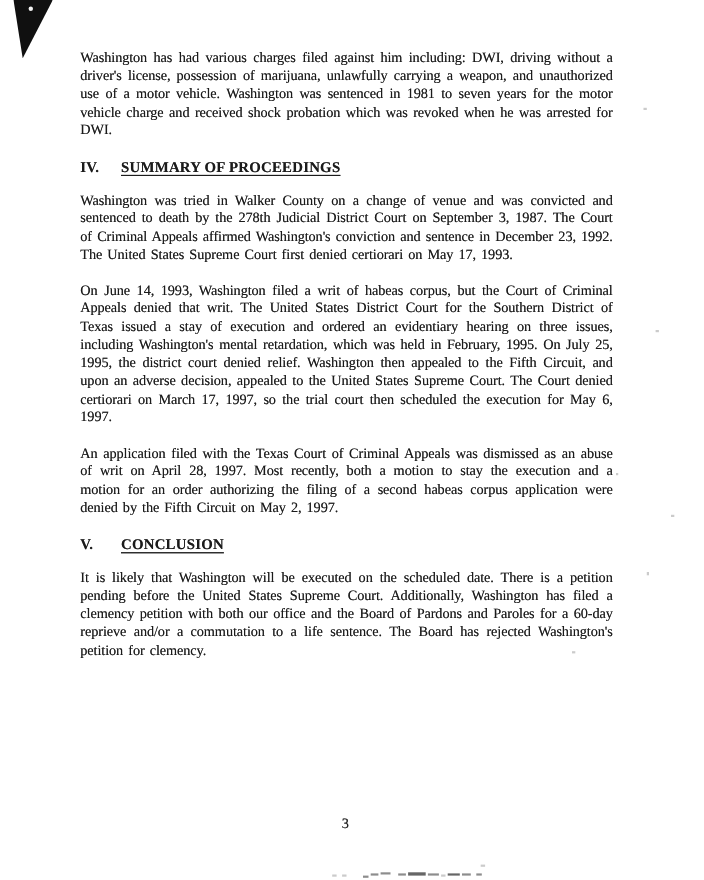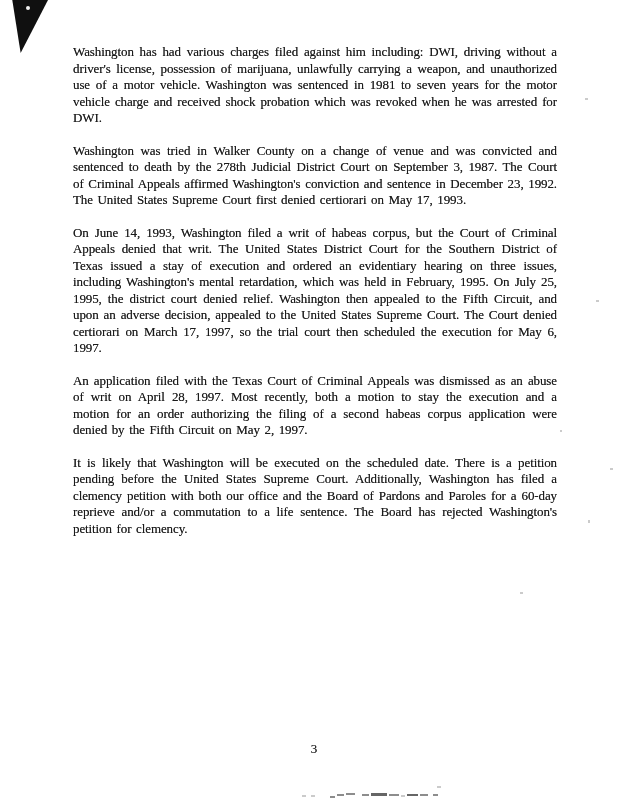--- a/index.html
+++ b/index.html
@@ -81,27 +81,33 @@
 
 <div class="page">
 
   <div class="corner-fold">
     <div class="corner-dot"></div>
   </div>
 
   <div class="content">
     <p class="para">Washington has had various charges filed against him including:  DWI, driving without a driver's license, possession of marijuana, unlawfully carrying a weapon, and unauthorized use of a motor vehicle.  Washington was sentenced in 1981 to seven years for the motor vehicle charge and received shock probation which was revoked when he was arrested for DWI.</p>
 
+    <div class="heading">
+      <span class="numeral">IV.</span><span class="title">SUMMARY OF PROCEEDINGS</span>
+    </div>
 
     <p class="para">Washington was tried in Walker County on a change of venue and was convicted and sentenced to death by the 278th Judicial District Court on September 3, 1987.  The Court of Criminal Appeals affirmed Washington's conviction and sentence in December 23, 1992.  The United States Supreme Court first denied certiorari on May 17, 1993.</p>
 
     <p class="para">On June 14, 1993, Washington filed a writ of habeas corpus, but the Court of Criminal Appeals denied that writ.  The United States District Court for the Southern District of Texas issued a stay of execution and ordered an evidentiary hearing on three issues, including Washington's mental retardation, which was held in February, 1995.  On July 25, 1995, the district court denied relief.  Washington then appealed to the Fifth Circuit, and upon an adverse decision, appealed to the United States Supreme Court.  The Court denied certiorari on March 17, 1997, so the trial court then scheduled the execution for May 6, 1997.</p>
 
     <p class="para">An application filed with the Texas Court of Criminal Appeals was dismissed as an abuse of writ on April 28, 1997.  Most recently, both a motion to stay the execution and a motion for an order authorizing the filing of a second habeas corpus application were denied by the Fifth Circuit on May 2, 1997.</p>
 
+    <div class="heading">
+      <span class="numeral">V.</span><span class="title">CONCLUSION</span>
+    </div>
 
     <p class="para">It is likely that Washington will be executed on the scheduled date.  There is a petition pending before the United States Supreme Court.  Additionally, Washington has filed a clemency petition with both our office and the Board of Pardons and Paroles for a 60-day reprieve and/or a commutation to a life sentence.  The Board has rejected Washington's petition for clemency.</p>
 
   </div>
 
   <div class="footer">3</div>
 
   <div class="speck faint" style="left:302px;top:795px;width:4px;height:2px;"></div>
   <div class="speck faint" style="left:311px;top:795px;width:4px;height:2px;"></div>
   <div class="speck" style="left:330px;top:796px;width:5px;height:2px;"></div>

